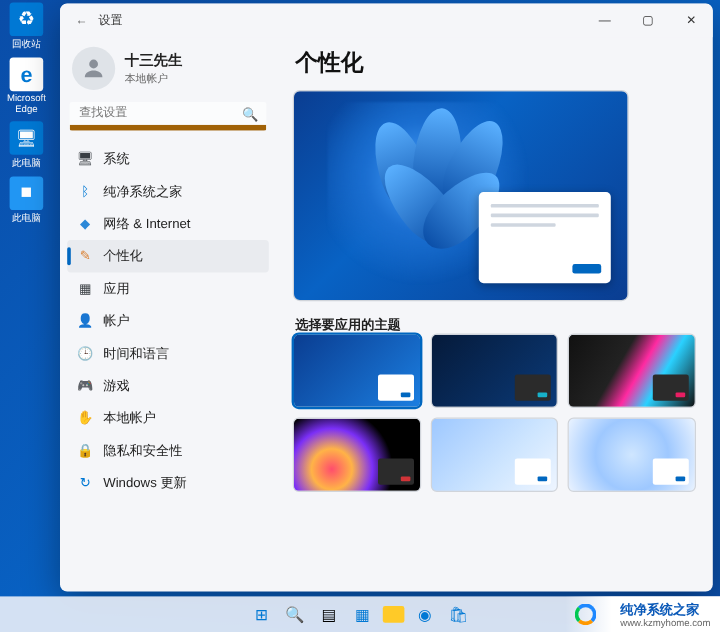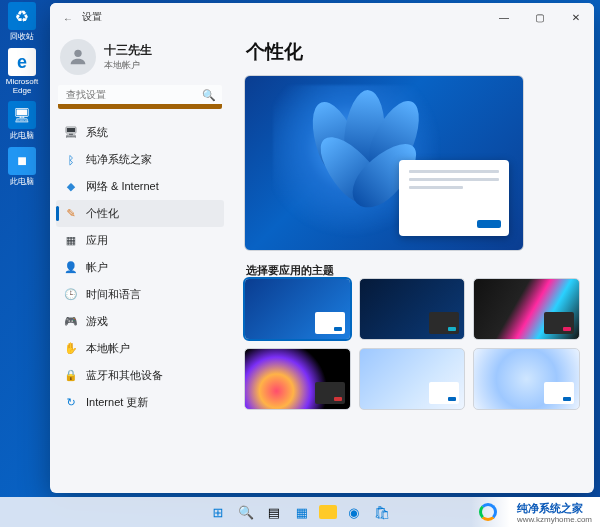--- a/index.html
+++ b/index.html
@@ -175,25 +175,25 @@
             <div class="nav-item">
               <span class="ni" style="color:#3a3f44">🎮</span>
               <span class="lbl">游戏</span>
             </div>
             <div class="nav-item">
               <span class="ni" style="color:#1a73e8">✋</span>
               <span class="lbl">本地帐户</span>
             </div>
             <div class="nav-item">
               <span class="ni" style="color:#3a3f44">🔒</span>
-              <span class="lbl">蓝牙和其他设备</span>
+              <span class="lbl">隐私和安全性</span>
             </div>
             <div class="nav-item">
               <span class="ni" style="color:#0078d4">↻</span>
-              <span class="lbl">Internet 更新</span>
+              <span class="lbl">Windows 更新</span>
             </div>
           </div>
       </div>
 
       <div class="main">
         <h1>个性化</h1>
         <div class="preview">
           <div class="bloom"></div>
           <div class="petals">
             <span style="left:20px;top:10px;transform:rotate(-20deg)"></span>

